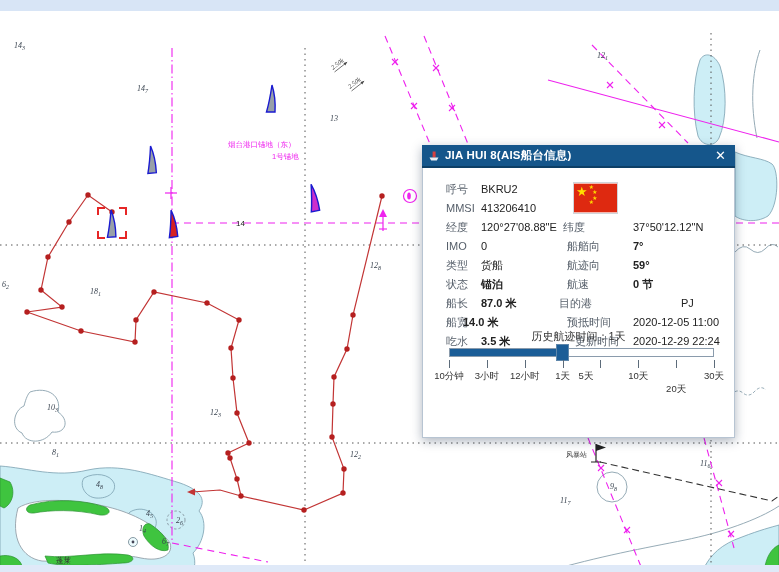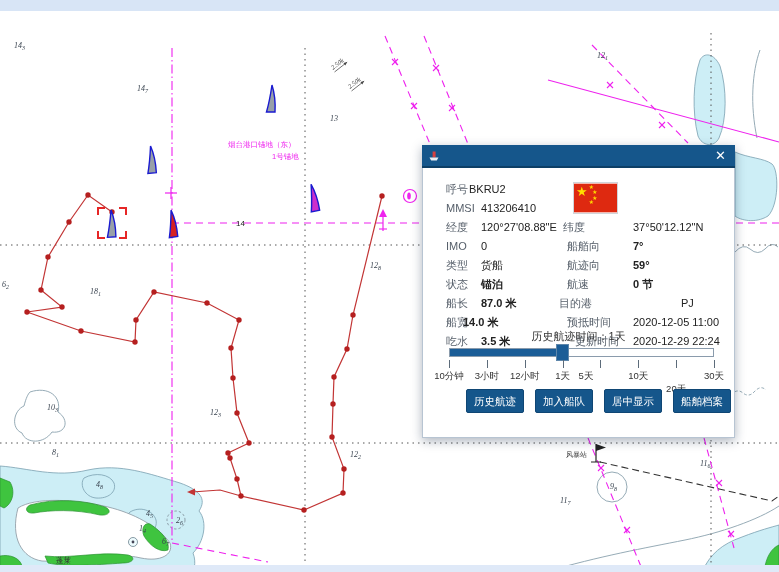--- a/index.html
+++ b/index.html
@@ -187,26 +187,27 @@
     </svg>
   <div id="topbar"></div>
   <div id="bottombar"></div>
 
   <div id="popup">
     <div id="popup-header">
       <svg width="12" height="13" aria-hidden="true">
         <rect x="4.6" y="2.5" width="3" height="6" fill="#d64040"></rect>
         <path d="M1.5,8.5 L10.5,8.5 L8.8,11.5 L3.2,11.5 Z" fill="#e8edf3"></path>
       </svg>
+      <span id="popup-title">JIA HUI 8(AIS船台信息)</span>
       <span id="popup-close">✕</span>
     </div>
     <div id="rows">
         <div class="prow" style="top: 36px; left: 0px; width: 100%;">
           <span class="plabel" style="left: 23px;">呼号</span>
-          <span class="pvalue" style="left: 46px;">BKRU2</span>
+          <span class="pvalue" style="left: 58px;">BKRU2</span>
         </div>
         <div class="prow" style="top: 55px; left: 0px; width: 100%;">
           <span class="plabel" style="left: 23px;">MMSI</span>
           <span class="pvalue" style="left: 58px;">413206410</span>
         </div>
         <div class="prow" style="top: 74px; left: 0px; width: 100%;">
           <span class="plabel" style="left: 23px;">经度</span>
           <span class="pvalue" style="left: 58px;">120°27'08.88"E</span>
           <span class="plabel" style="left: 140px;">纬度</span>
           <span class="pvalue" style="left: 210px;">37°50'12.12"N</span>
@@ -272,20 +273,14 @@
         <div class="ticklabel" style="left: 139.571px;">1天</div>
         <div class="tickmark" style="left: 177.429px;"></div>
         <div class="ticklabel" style="left: 163px;">5天</div>
         <div class="tickmark" style="left: 215.286px;"></div>
         <div class="ticklabel" style="left: 215.286px;">10天</div>
         <div class="tickmark" style="left: 253.143px;"></div>
         <div class="ticklabel" style="left: 253.143px; margin-top: 13px;">20天</div>
         <div class="tickmark" style="left: 291px;"></div>
         <div class="ticklabel" style="left: 291px;">30天</div>
       </div>
-    <div id="btnrow">
-        <button class="pbtn">历史航迹</button>
-        <button class="pbtn">加入船队</button>
-        <button class="pbtn">居中显示</button>
-        <button class="pbtn">船舶档案</button>
-      </div>
   </div>
 </div>
 
 </body></html>

